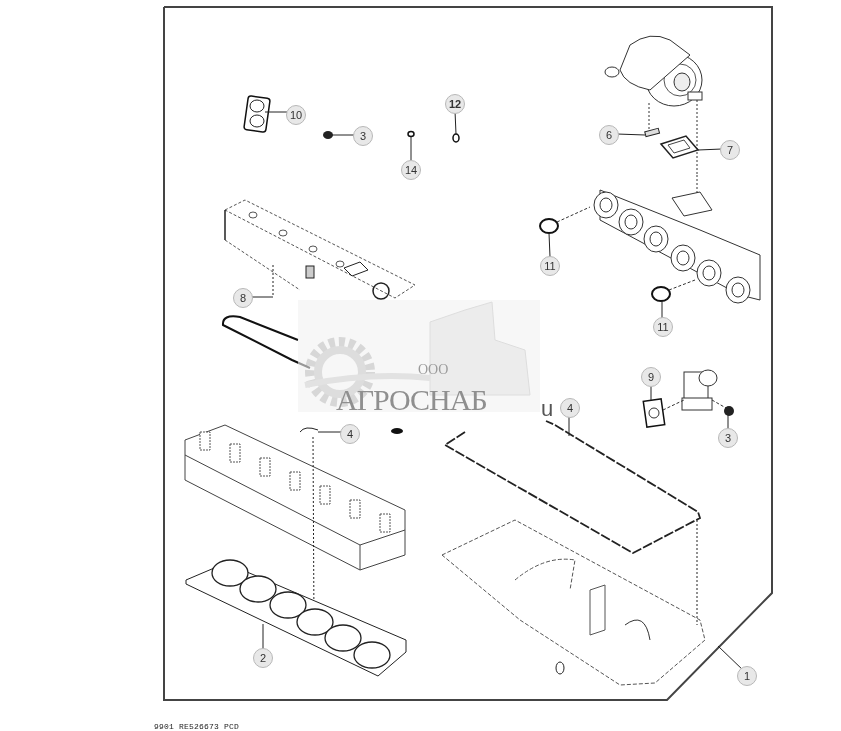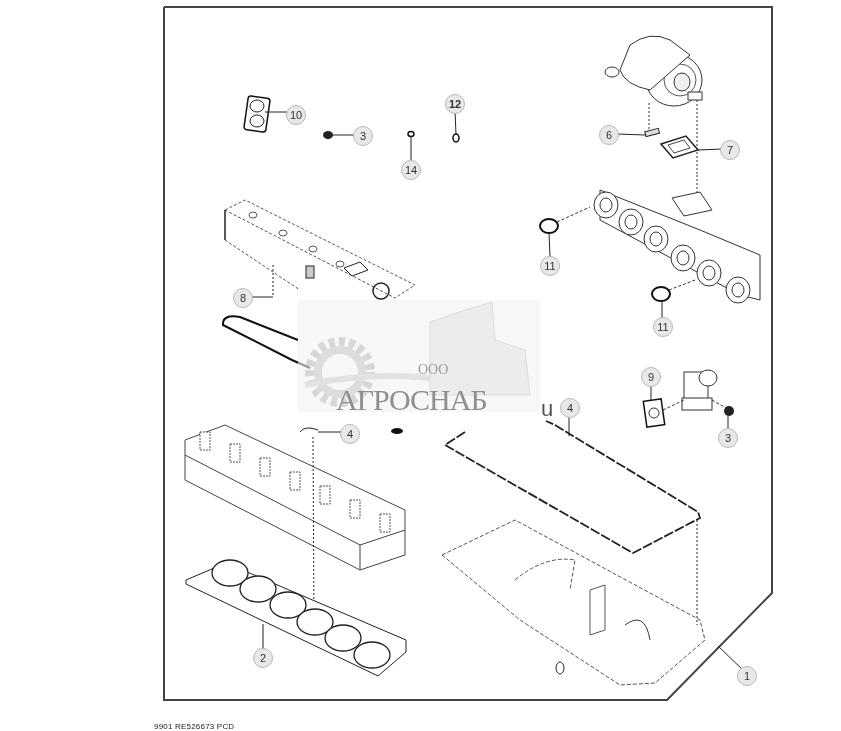--- a/index.html
+++ b/index.html
@@ -1,20 +1,20 @@
 <!DOCTYPE html>
 <html><head>
 <meta charset="utf-8">
 <style>
   html,body{margin:0;padding:0;background:#ffffff;}
   body{width:841px;height:731px;position:relative;overflow:hidden;font-family:"Liberation Sans",sans-serif;}
   #stage{position:absolute;left:0;top:0;width:841px;height:731px;}
   .callout{position:absolute;width:18px;height:18px;border-radius:50%;background:#e8e8e8;border:1px solid #b8b8b8;
     font-size:11px;color:#333;text-align:center;line-height:18px;font-family:"Liberation Sans",sans-serif;}
-  .footer{position:absolute;left:154px;top:722px;font-size:8px;color:#222;letter-spacing:0.2px;font-family:Liberation Sans, sans-serif;}
+  .footer{position:absolute;left:154px;top:722px;font-size:8px;color:#222;letter-spacing:0.2px;font-family:Liberation Mono, monospace;}
   .watermark-text{position:absolute;font-family:"Liberation Serif",serif;color:#9a9a9a;}
   .stray-u{position:absolute;left:541px;top:396px;font-size:22px;color:#555;font-family:"Liberation Sans",sans-serif;}
 </style>
 </head>
 <body>
 
 <div id="stage">
   <svg width="841" height="731" viewBox="0 0 841 731" xmlns="http://www.w3.org/2000/svg">
 
     <polyline points="164,7 772,7 772,593 667,700 164,700 164,7" fill="none" stroke="#444" stroke-width="2"></polyline>

